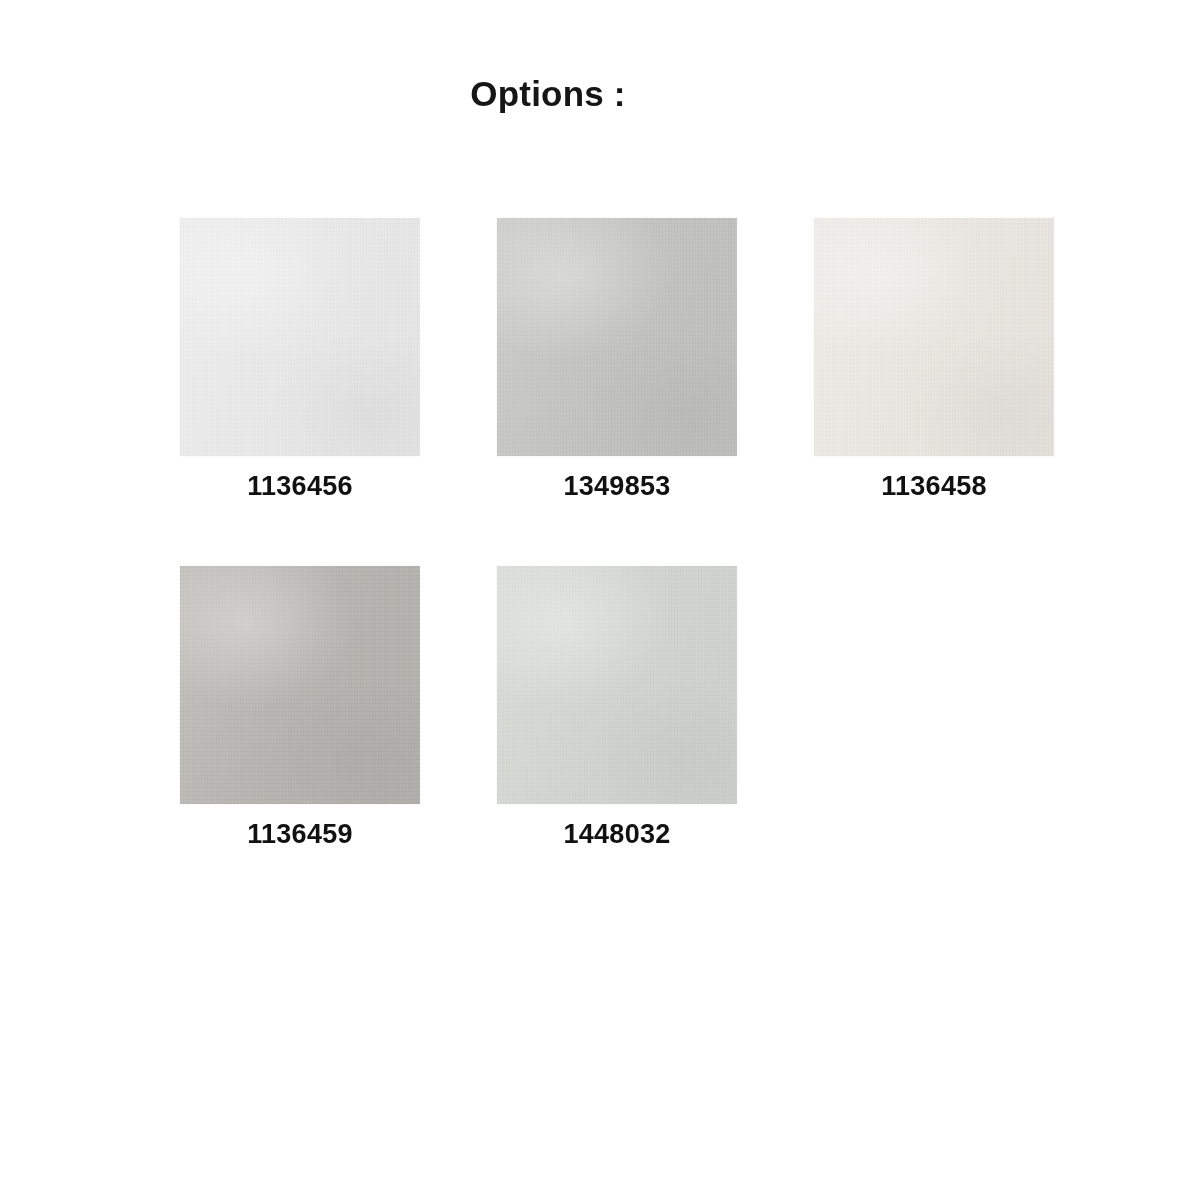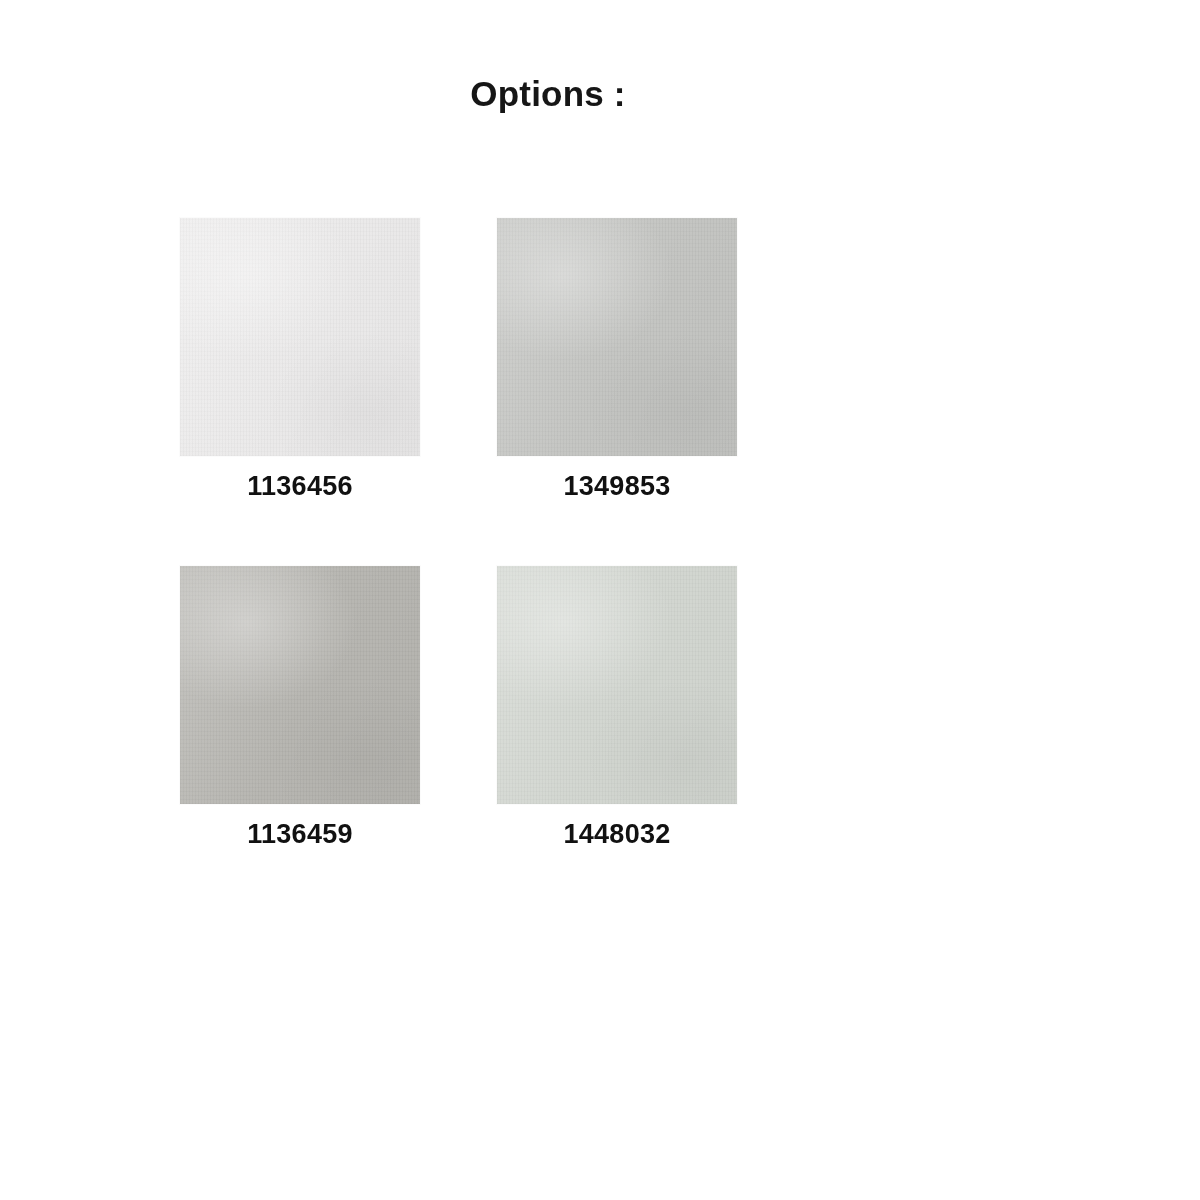--- a/index.html
+++ b/index.html
@@ -121,20 +121,24 @@
       <div class="swatch-cell">
         <div class="swatch-chip" style="background-color: rgb(237, 236, 236);"></div>
         <div class="swatch-label">1136456</div>
       </div>
 
       <div class="swatch-cell">
         <div class="swatch-chip" style="background-color: rgb(196, 197, 194);"></div>
         <div class="swatch-label">1349853</div>
       </div>
 
+      <div class="swatch-cell">
+        <div class="swatch-chip" style="background-color: rgb(237, 234, 228);"></div>
+        <div class="swatch-label">1136458</div>
+      </div>
 
     </div>
 
     <div class="swatch-row">
 
       <div class="swatch-cell">
         <div class="swatch-chip" style="background-color: rgb(182, 181, 176);"></div>
         <div class="swatch-label">1136459</div>
       </div>
 

